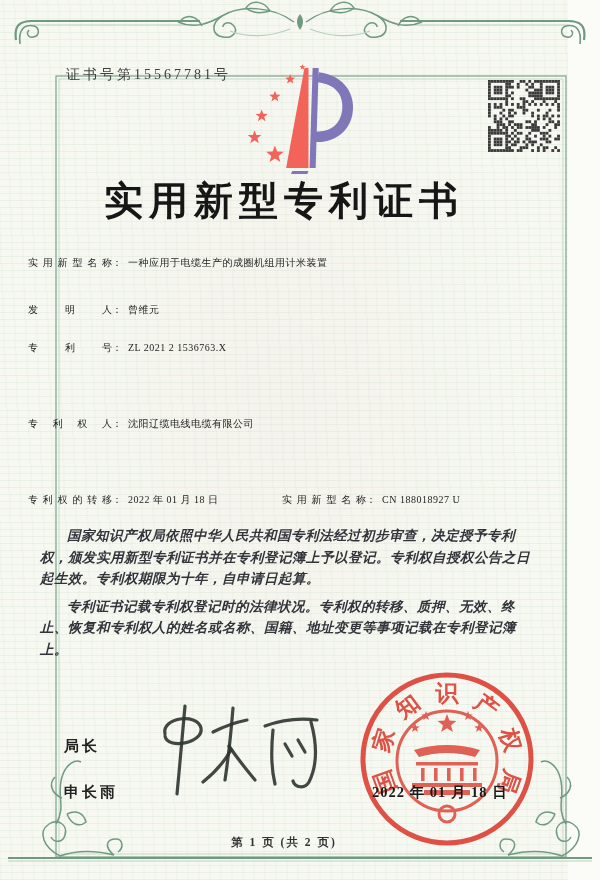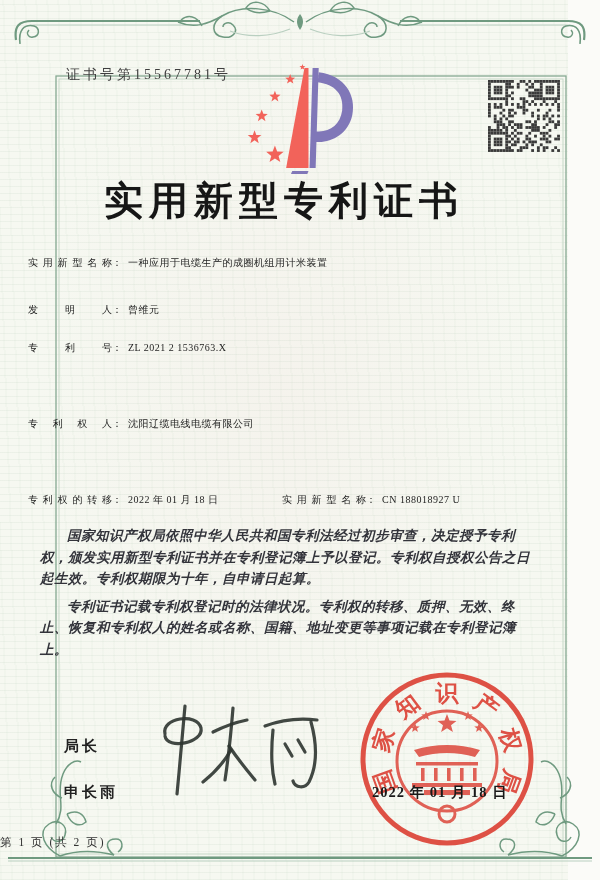--- a/index.html
+++ b/index.html
@@ -42,22 +42,22 @@
   .officer-name{top:783px;}
   .sig-svg{left:125px;top:688px;}
   .sig-svg path{stroke:#2e3430;stroke-width:3.2;fill:none;stroke-linecap:round;opacity:.9;}
   .seal-svg{left:352px;top:664px;opacity:.92;}
   .seal-ring{fill:none;stroke:var(--seal-red);stroke-width:5;}
   .emblem-line{fill:none;stroke:var(--seal-red);stroke-width:3;}
   .emblem-fill{fill:var(--seal-red);stroke:none;}
   .seal-char{font:700 23px "Liberation Serif","DejaVu Serif",serif;fill:var(--seal-red);}
   .issue-date{position:absolute;left:372px;top:783px;font-size:14.5px;font-weight:700;
               letter-spacing:1px;color:#1a1a1a;z-index:5;}
-  .page-footer{position:absolute;left:0;top:835px;width:100%;
-               font-size:11.5px;letter-spacing:2px;color:#333;}
+  .page-footer{position:absolute;left:0;top:835px;width:100%;text-align:center;
+               font-size:11.5px;letter-spacing:2px;color:#333;font-weight:bold;}
   .qr-svg{left:488px;top:80px;}
   .qr-svg rect{fill:var(--qr-dark);}
   .logo-svg{left:240px;top:62px;}
   .logo-star{fill:var(--logo-red);}
   .orn{stroke:var(--border-green);fill:none;stroke-width:1.5;}
   .orn-light{stroke:var(--border-green-light);fill:none;stroke-width:1.2;}
   .frame-main{stroke:#86a892;fill:none;stroke-width:1.3;}
   .frame-inner{stroke:#c2d4c4;fill:none;stroke-width:0.9;}
   .frame-line{stroke:var(--border-green);fill:none;stroke-width:2.2;}
   .frame-line-light{stroke:var(--border-green-light);fill:none;stroke-width:1;}

